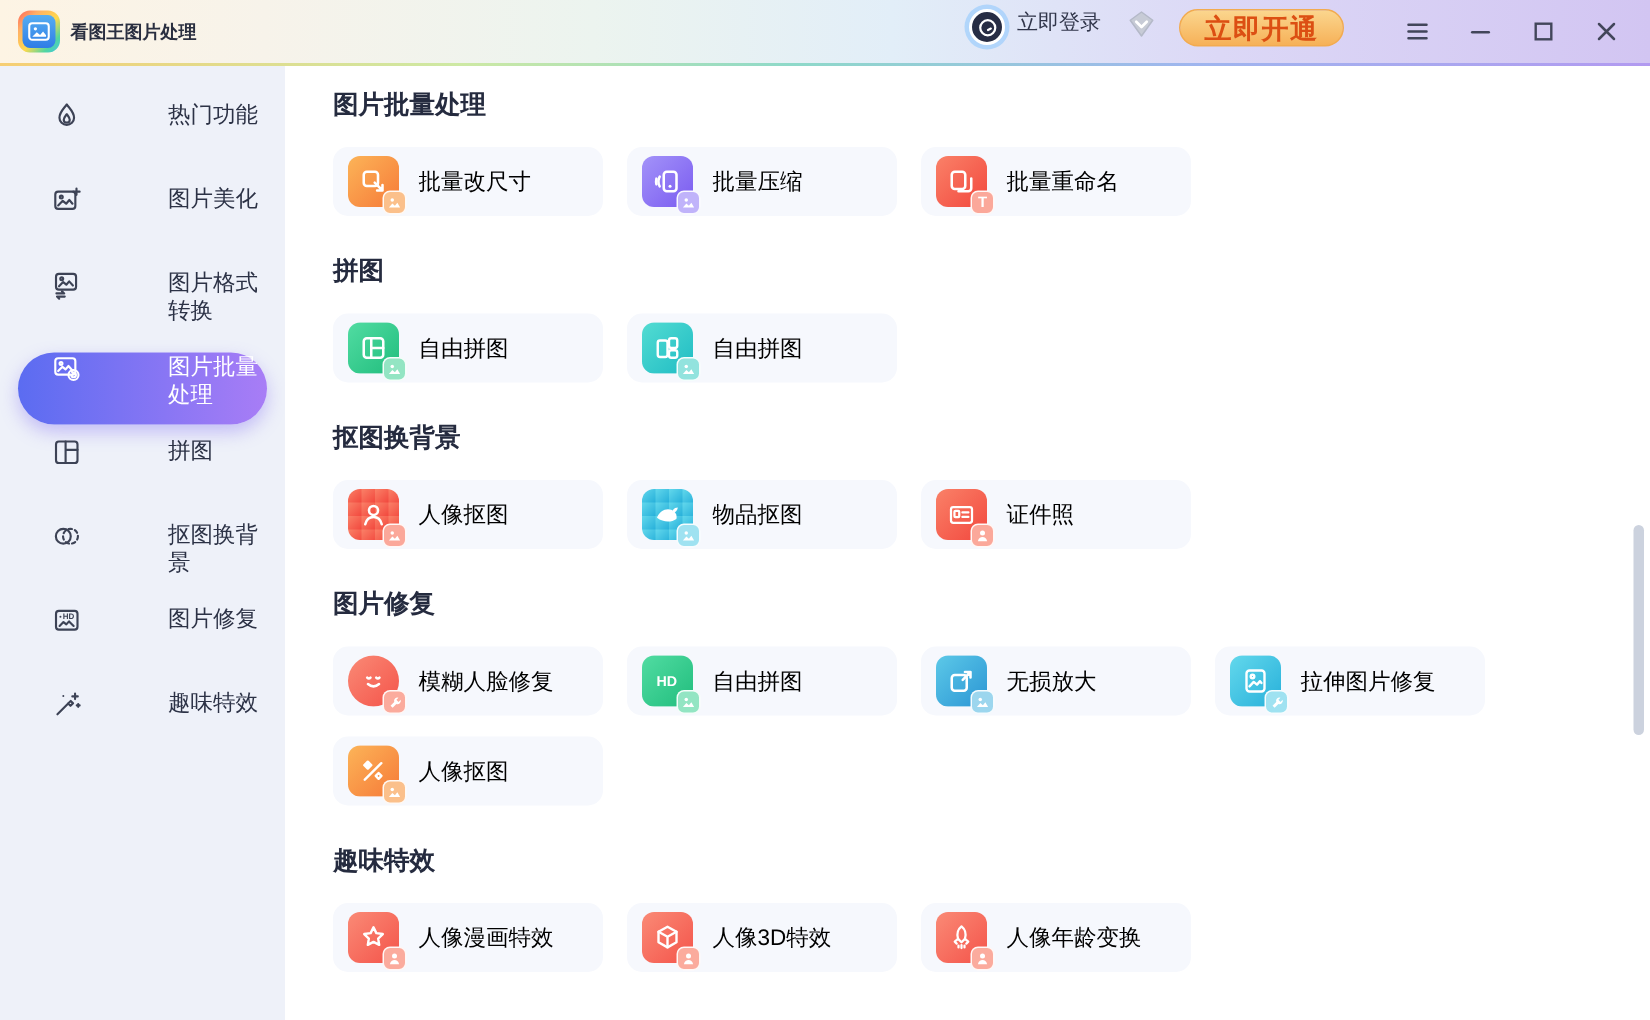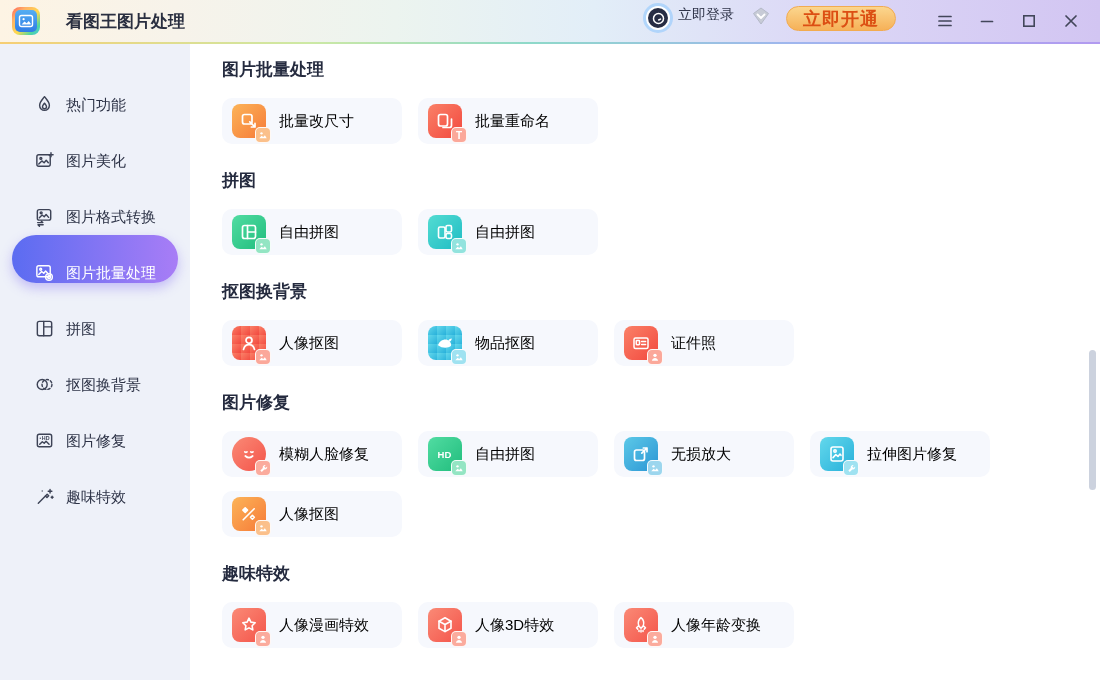--- a/index.html
+++ b/index.html
@@ -14,39 +14,39 @@
   }
   .topbar::after{
     content:""; position:absolute; left:0; right:0; bottom:0; height:2px;
     background:linear-gradient(90deg,#f6ce74 0%,#cde9a4 28%,#8ed9c9 48%,#9fb6ee 72%,#b29af0 100%);
   }
   .logo{ width:28px; height:28px; border-radius:8px; padding:3px;
     background:linear-gradient(135deg,#ff6257 0%,#ffb066 25%,#ffd94d 55%,#53d69e 80%,#3ec4ea 100%);
     display:flex; }
   .logo-inner{ flex:1; border-radius:5px; background:linear-gradient(180deg,#55aef2,#2f7ce6);
     display:flex; align-items:center; justify-content:center; }
-  .app-title{ margin-left:26px; font-size:17px; font-weight:bold; color:#2a2f40; }
+  .app-title{ margin-left:7px; font-size:12px; font-weight:bold; color:#2a2f40; }
 
   .topbar-right{ margin-left:auto; display:flex; align-items:flex-start; }
   .avatar{ width:24px; height:24px; border-radius:50%; background:#272d44;
     border:2px solid #fff; box-shadow:0 0 0 3px rgba(120,190,255,.45);
     display:flex; align-items:center; justify-content:center; }
   .login-label{ margin-left:8px; font-size:14px; color:#30354a; cursor:pointer; }
   .vip-diamond{ margin-left:16px; display:flex; }
   .upgrade-btn{ margin-left:14px; height:25px; padding:0 16px; border:1px solid #f2ab50; border-radius:13px;
     background:linear-gradient(180deg,#fbd68e,#f6b158); color:#dc4f13; font-size:18px; font-weight:bold;
     display:flex; align-items:center; cursor:pointer; letter-spacing:1px; }
   .win-controls{ display:flex; align-items:center; margin-left:22px; }
   .win-btn{ width:30px; height:30px; display:flex; align-items:center; justify-content:center; cursor:pointer; margin-left:12px; }
 
   
   .app-body{ display:flex; height:636px; }
   .sidebar{ width:190px; background:#eef1f9; padding-top:23px; flex:none; }
-  .side-item{ display:flex; align-items:flex-end; height:48px; margin:0 12px 8px;
-    padding-left:22px; border-radius:24px; font-size:15px; color:#2c3246; cursor:pointer; }
+  .side-item{ display:flex; align-items:flex-start; height:48px; margin:0 12px 8px;
+    padding-left:22px; border-radius:24px; font-size:15px; color:#2c3246; cursor:pointer;gap:46px; }
   .side-item svg{ margin-right:11px; flex:none; }
   .side-item.selected{
     background:linear-gradient(90deg,#5b6cf1 0%,#a87df6 100%);
     color:#fff; box-shadow:0 5px 12px rgba(124,102,242,.38); }
 
   .main{ flex:1; background:#fff; padding:14px 0 0 32px; position:relative; }
   .section{ margin-bottom:25px; }
   .section-title{ font-size:17px; font-weight:bold; color:#252b3f; margin-bottom:17px; }
   .cards{ display:flex; flex-wrap:wrap; gap:14px 16px; width:784px; }
   .card{ width:180px; height:46px; background:#f6f8fd; border-radius:10px;
@@ -232,20 +232,37 @@
             <div class="badge b-orange">
                 <svg width="10" height="10" viewBox="0 0 12 12">
                   <circle cx="4.2" cy="4" r="1.4" fill="#fff"></circle>
                   <path d="M1.5 10l2.8-3.2 2 1.7 2-2.3 2.2 3.8z" fill="#fff"></path>
                 </svg>
               </div>
           </div>
           <span class="card-label">批量改尺寸</span>
         </div>
         <div class="card">
+          <div class="ci g-purple">
+            <svg width="20" height="20" viewBox="0 0 20 20" fill="none" stroke="#fff" stroke-width="1.7" stroke-linecap="round">
+                <rect x="7.5" y="3.5" width="8.5" height="13" rx="2"></rect>
+                <path d="M4.8 6.8a6.5 6.5 0 0 0 0 6.4"></path>
+                <path d="M2.6 8.1a9.5 9.5 0 0 0 0 3.8"></path>
+                <circle cx="11.7" cy="13.2" r="1" fill="#fff" stroke="none"></circle>
+              </svg>
+            <div class="badge b-purple">
+                <svg width="10" height="10" viewBox="0 0 12 12">
+                  <circle cx="4.2" cy="4" r="1.4" fill="#fff"></circle>
+                  <path d="M1.5 10l2.8-3.2 2 1.7 2-2.3 2.2 3.8z" fill="#fff"></path>
+                </svg>
+              </div>
+          </div>
+          <span class="card-label">批量压缩</span>
+        </div>
+        <div class="card">
           <div class="ci g-red">
             <svg width="20" height="20" viewBox="0 0 20 20" fill="none" stroke="#fff" stroke-width="1.7" stroke-linecap="round" stroke-linejoin="round">
                 <rect x="3.5" y="3.5" width="9" height="11.5" rx="2"></rect>
                 <path d="M8 16.5h6.5a2 2 0 0 0 2-2V8"></path>
               </svg>
             <div class="badge b-red">T</div>
           </div>
           <span class="card-label">批量重命名</span>
         </div>
       </div>

